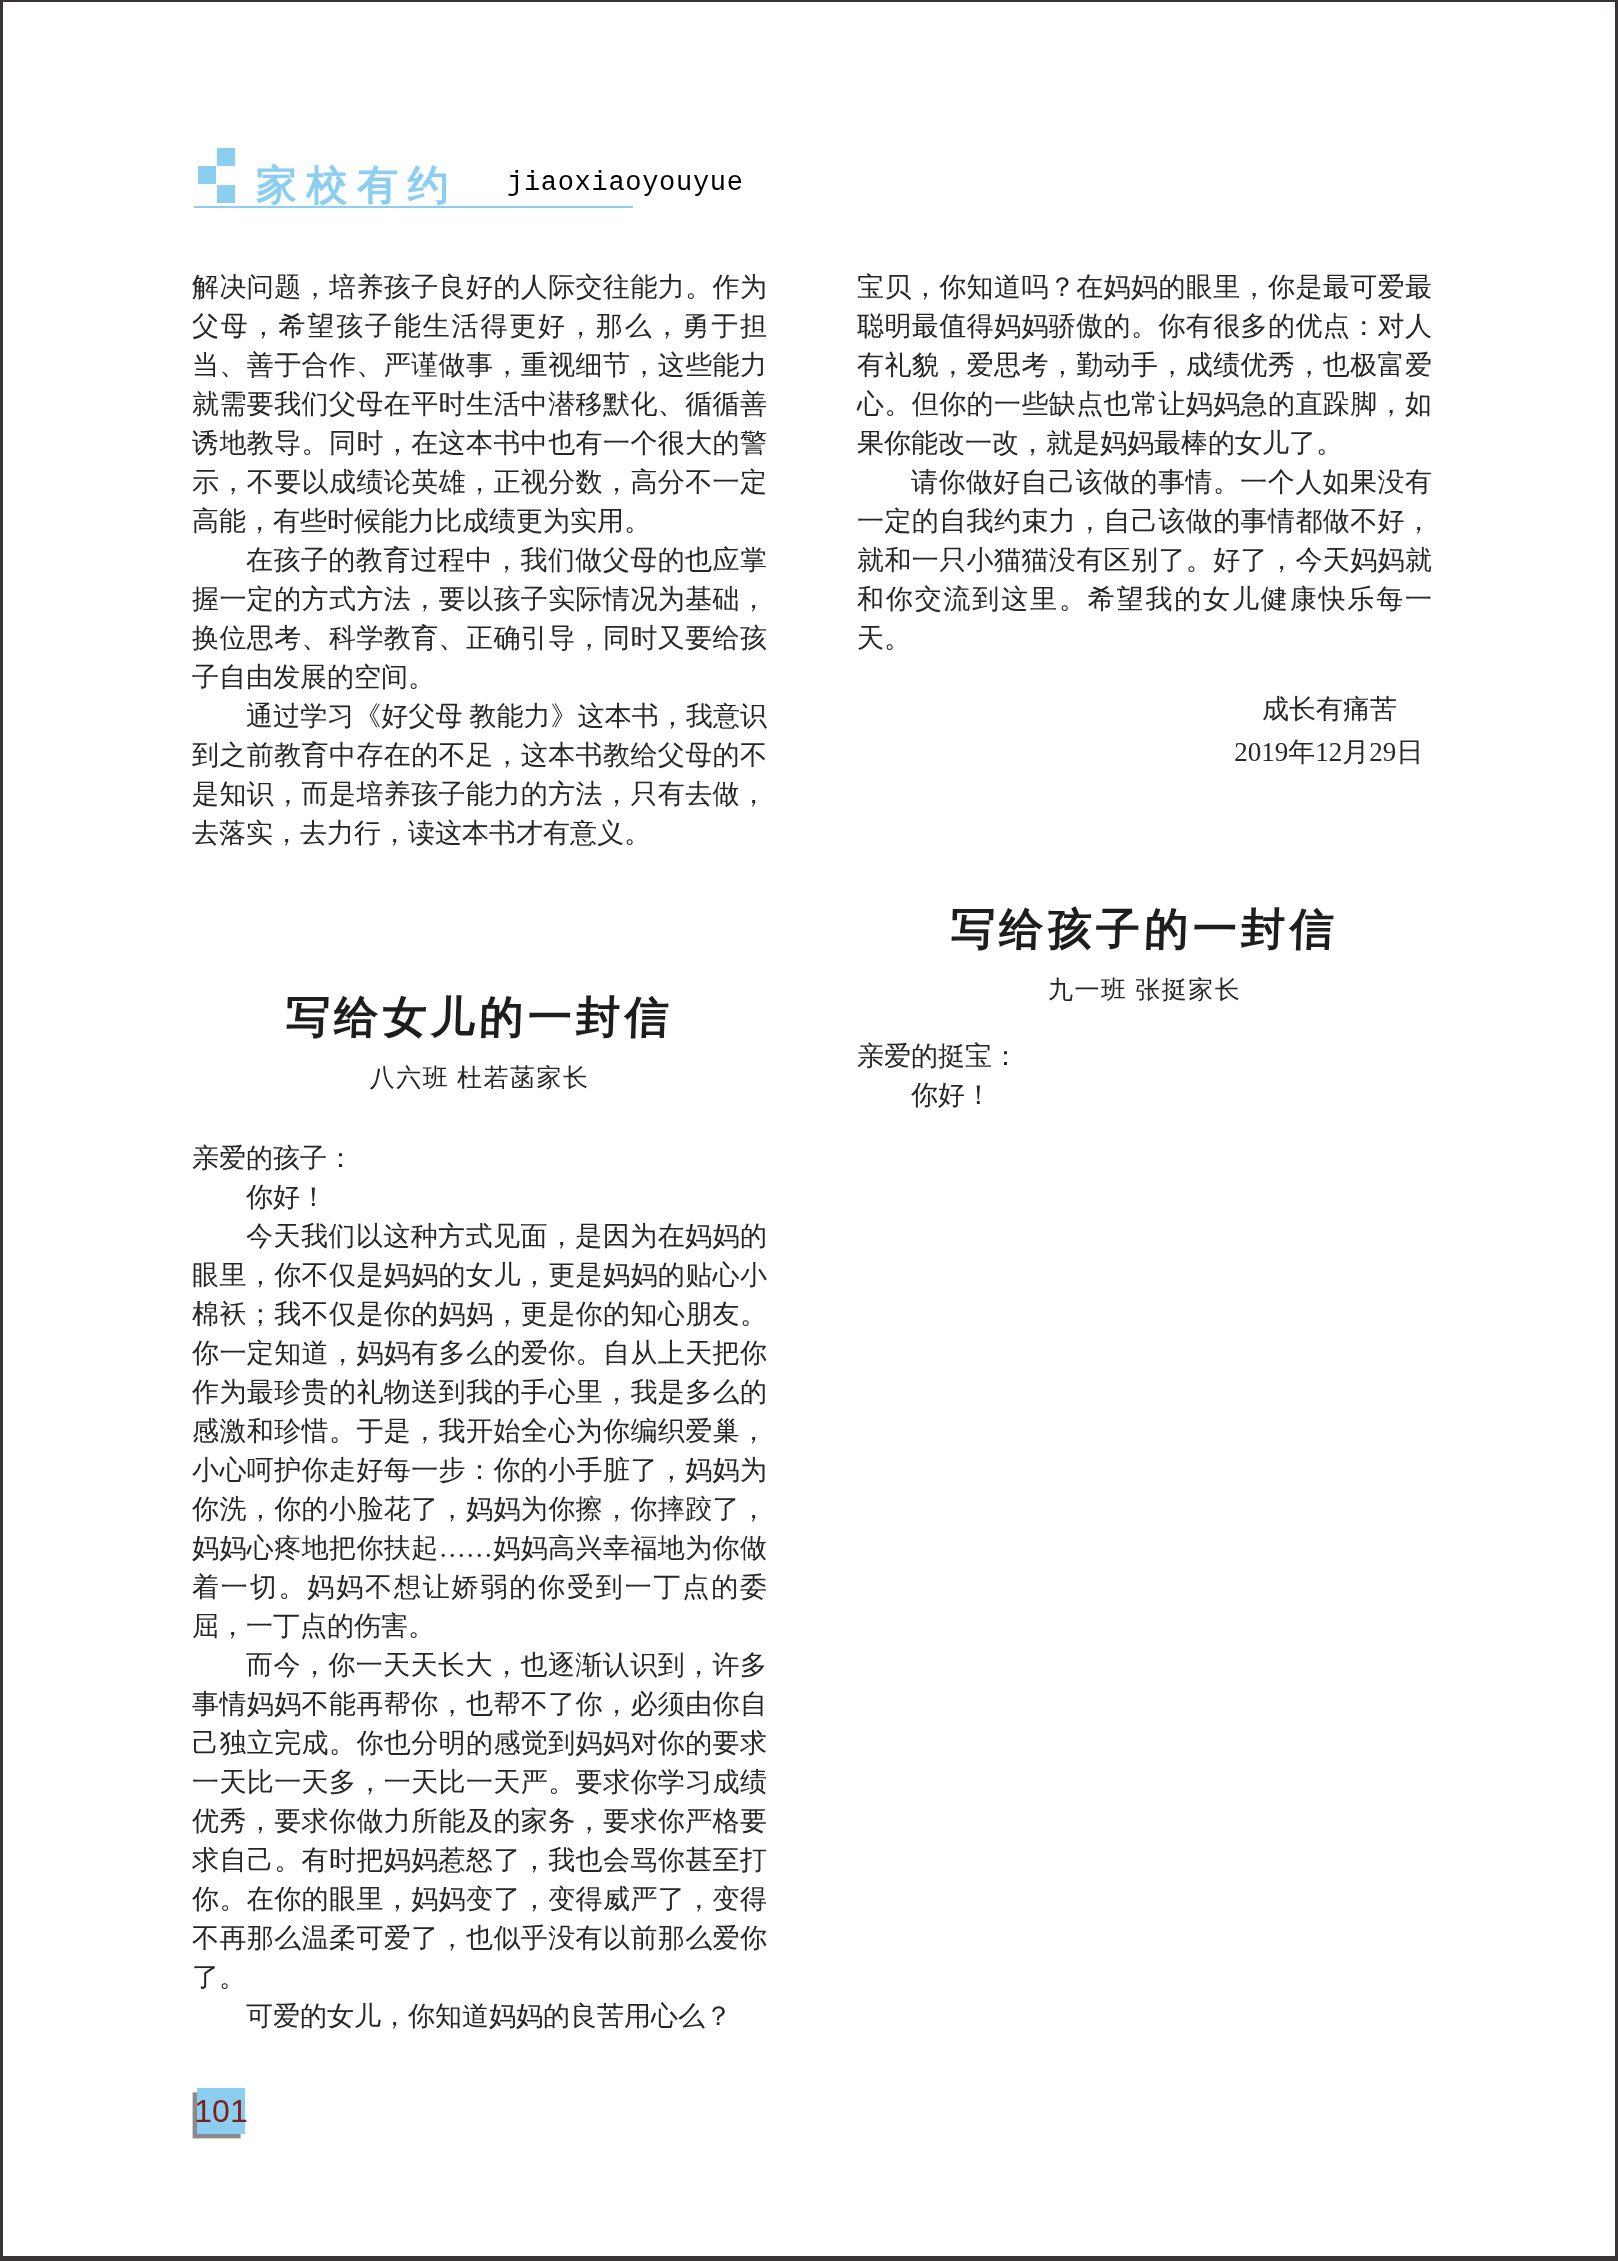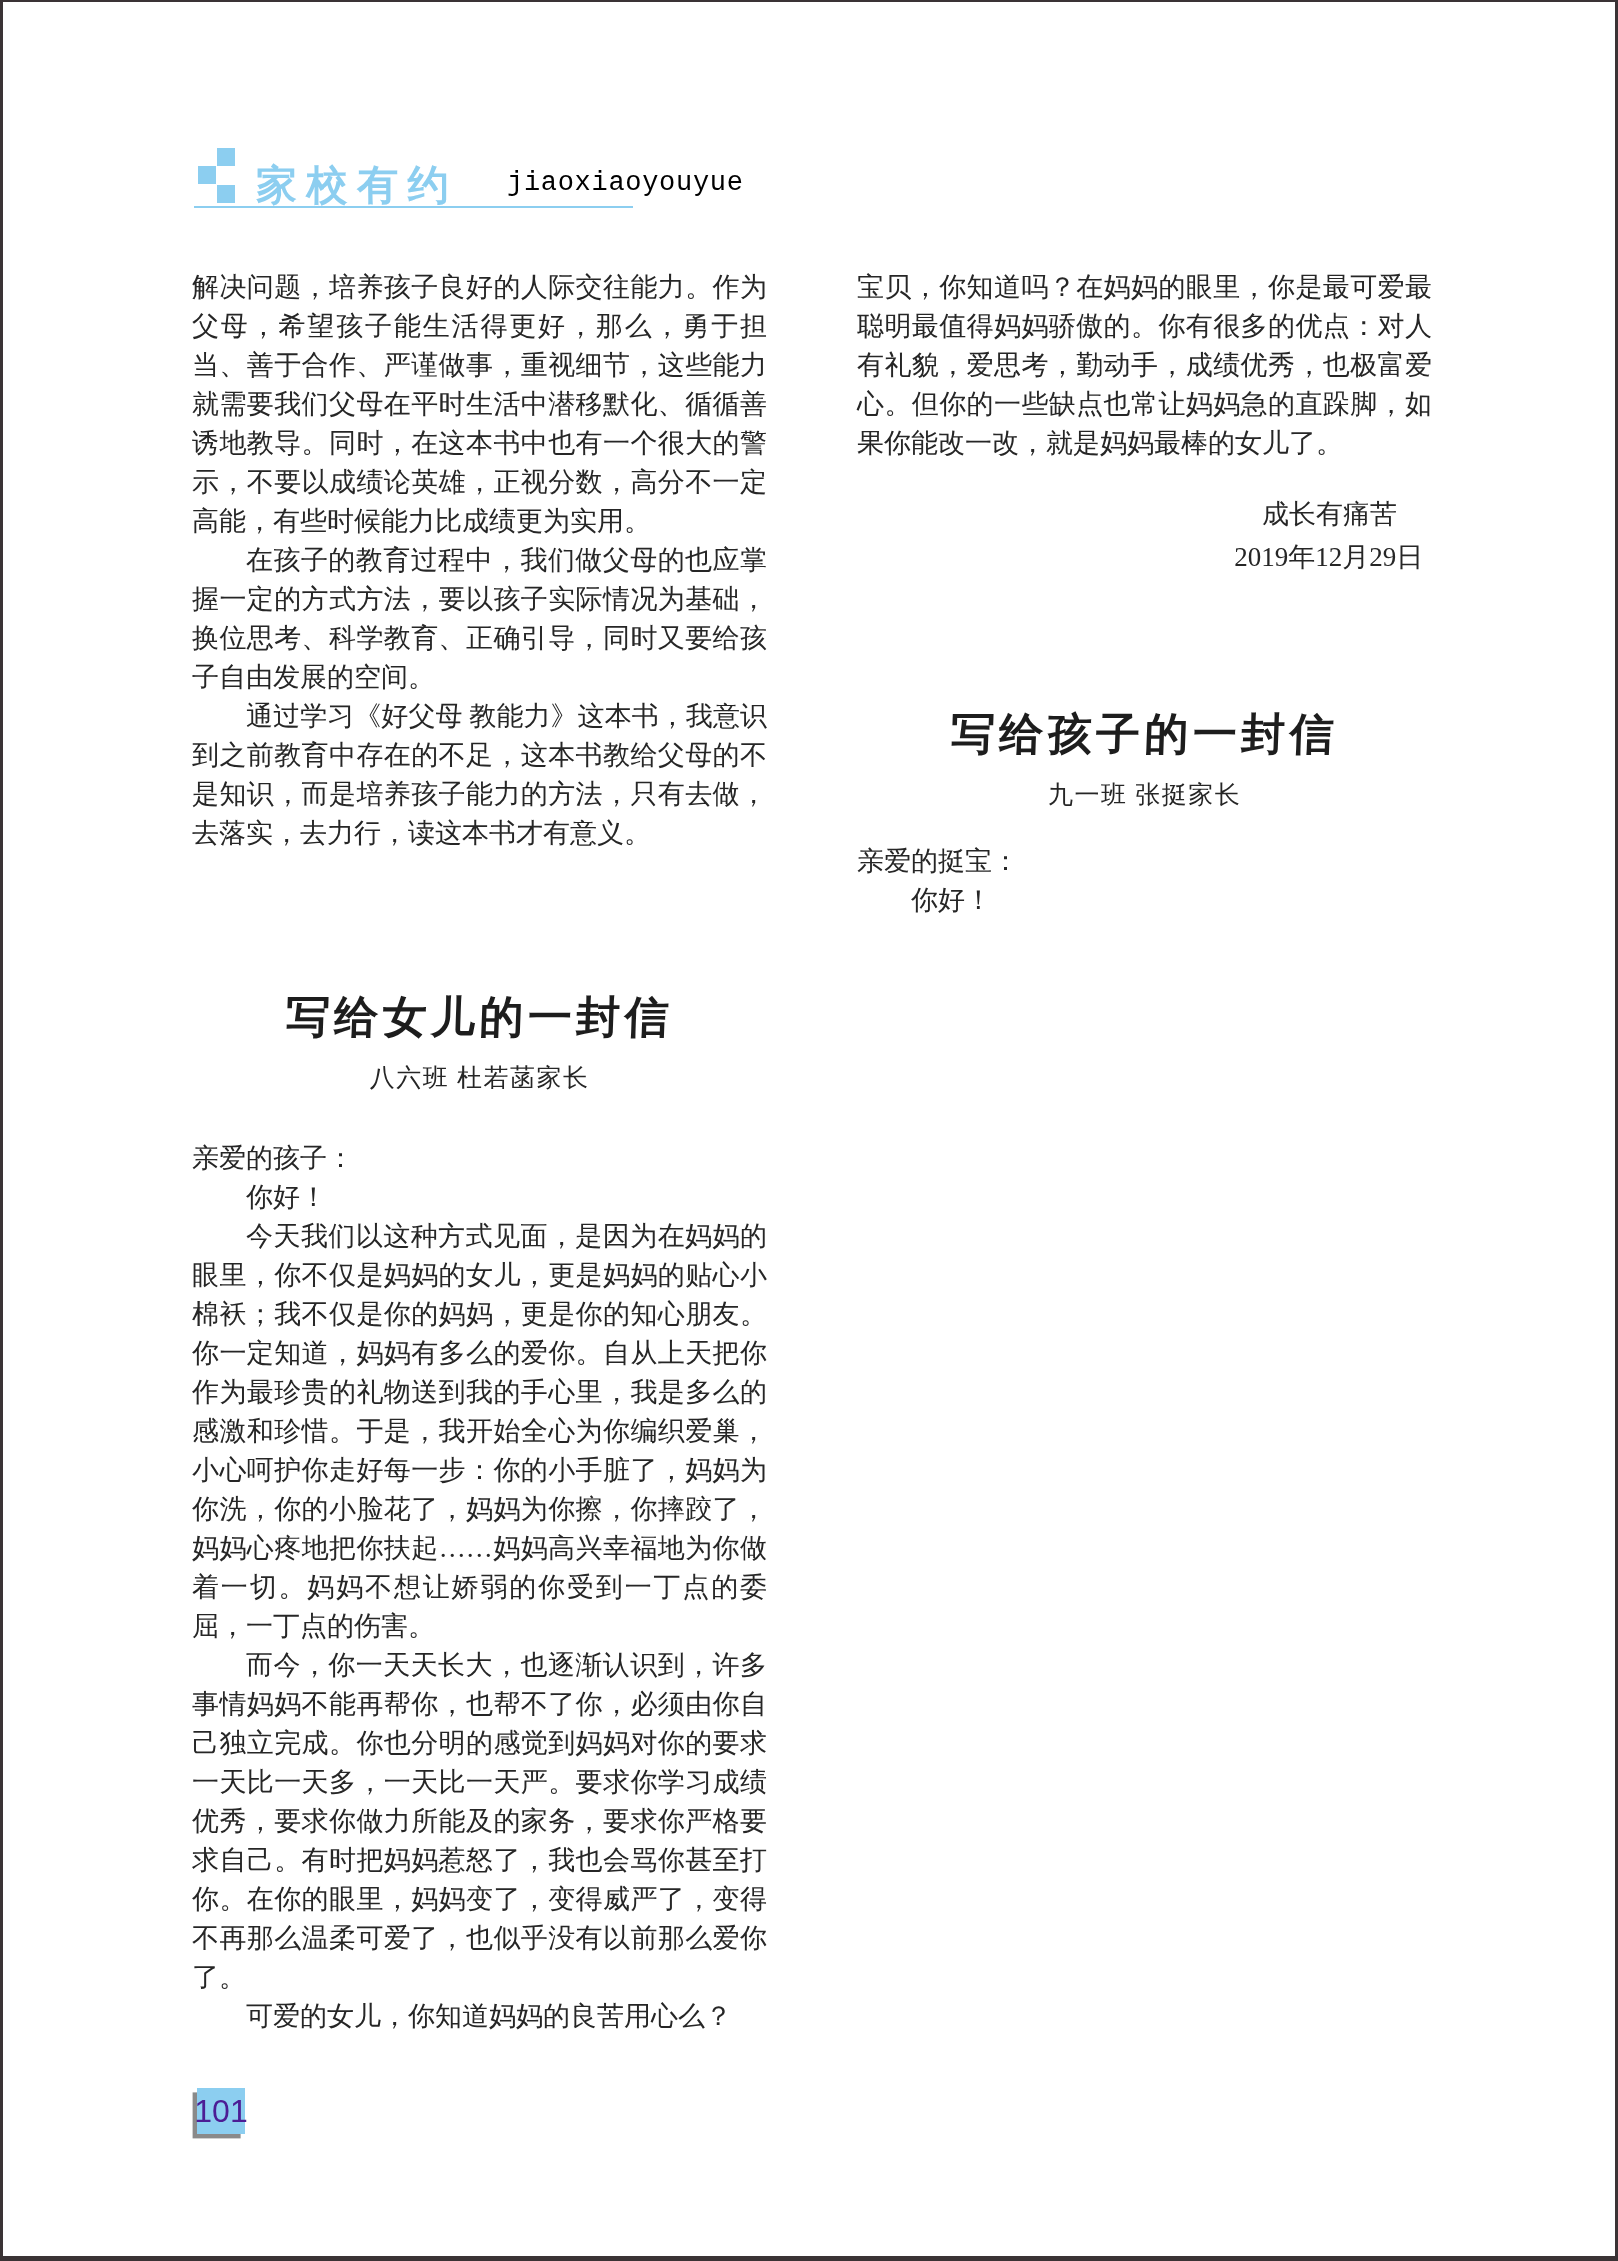--- a/index.html
+++ b/index.html
@@ -78,21 +78,21 @@
   
   .signature { text-align: right; padding-right: 35px; margin-top: 32px !important; }
   .sign-date { text-align: right; padding-right: 8.8px; margin-top: 4.4px !important; }
 
   
   .page-badge {
     position: absolute; left: 194px; top: 2086px;
     width: 48px; height: 46px;
     background: #8ccef0;
     box-shadow: -4.4px 4.4px 0 #8a8a8a;
-    color: #4c1d95;
+    color: #7f1d1d;
     font-family: "Liberation Sans", sans-serif;
     font-size: 32px;
     display: flex; align-items: center; justify-content: center;
   }
 </style>
 </head>
 <body>
 
 <div class="page">
 
@@ -122,20 +122,21 @@
     <div>
         <p class="indent">今天我们以这种方式见面，是因为在妈妈的眼里，你不仅是妈妈的女儿，更是妈妈的贴心小棉袄；我不仅是你的妈妈，更是你的知心朋友。你一定知道，妈妈有多么的爱你。自从上天把你作为最珍贵的礼物送到我的手心里，我是多么的感激和珍惜。于是，我开始全心为你编织爱巢，小心呵护你走好每一步：你的小手脏了，妈妈为你洗，你的小脸花了，妈妈为你擦，你摔跤了，妈妈心疼地把你扶起……妈妈高兴幸福地为你做着一切。妈妈不想让娇弱的你受到一丁点的委屈，一丁点的伤害。</p>
         <p class="indent">而今，你一天天长大，也逐渐认识到，许多事情妈妈不能再帮你，也帮不了你，必须由你自己独立完成。你也分明的感觉到妈妈对你的要求一天比一天多，一天比一天严。要求你学习成绩优秀，要求你做力所能及的家务，要求你严格要求自己。有时把妈妈惹怒了，我也会骂你甚至打你。在你的眼里，妈妈变了，变得威严了，变得不再那么温柔可爱了，也似乎没有以前那么爱你了。</p>
         <p class="indent">可爱的女儿，你知道妈妈的良苦用心么？</p>
       </div>
   </div>
 
   <div class="col col-right">
     <div class="flow">
         <p>宝贝，你知道吗？在妈妈的眼里，你是最可爱最聪明最值得妈妈骄傲的。你有很多的优点：对人有礼貌，爱思考，勤动手，成绩优秀，也极富爱心。但你的一些缺点也常让妈妈急的直跺脚，如果你能改一改，就是妈妈最棒的女儿了。</p>
+        <p>请你做好自己该做的事情。一个人如果没有一定的自我约束力，自己该做的事情都做不好，就和一只小猫猫没有区别了。好了，今天妈妈就和你交流到这里。希望我的女儿健康快乐每一天。</p>
       </div>
 
     <p class="signature no-indent">成长有痛苦</p>
     <p class="sign-date no-indent">2019年12月29日</p>
 
     <p class="article-title t-gap-right no-indent">写给孩子的一封信</p>
     <p class="article-byline no-indent">九一班 张挺家长</p>
 
     <p class="letter-start-right no-indent">亲爱的挺宝：</p>
     <p class="indent">你好！</p>

